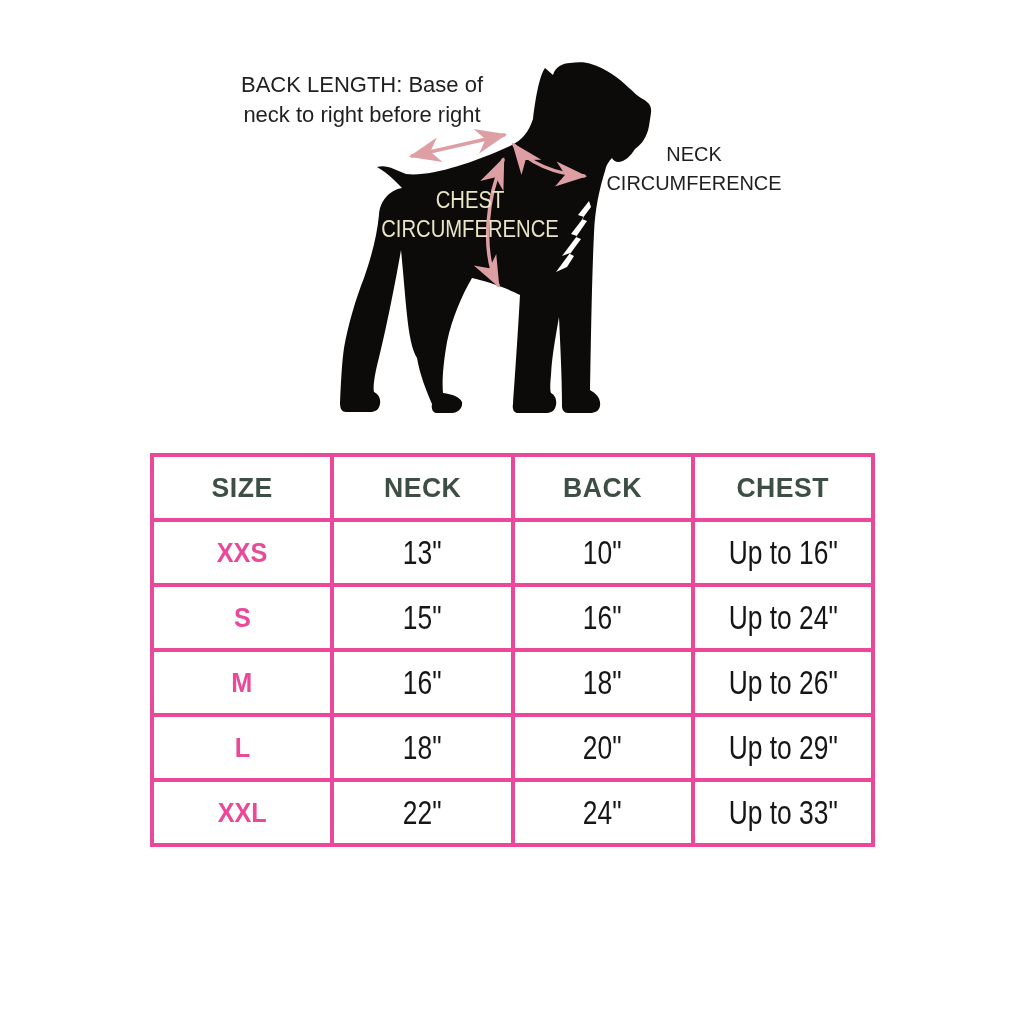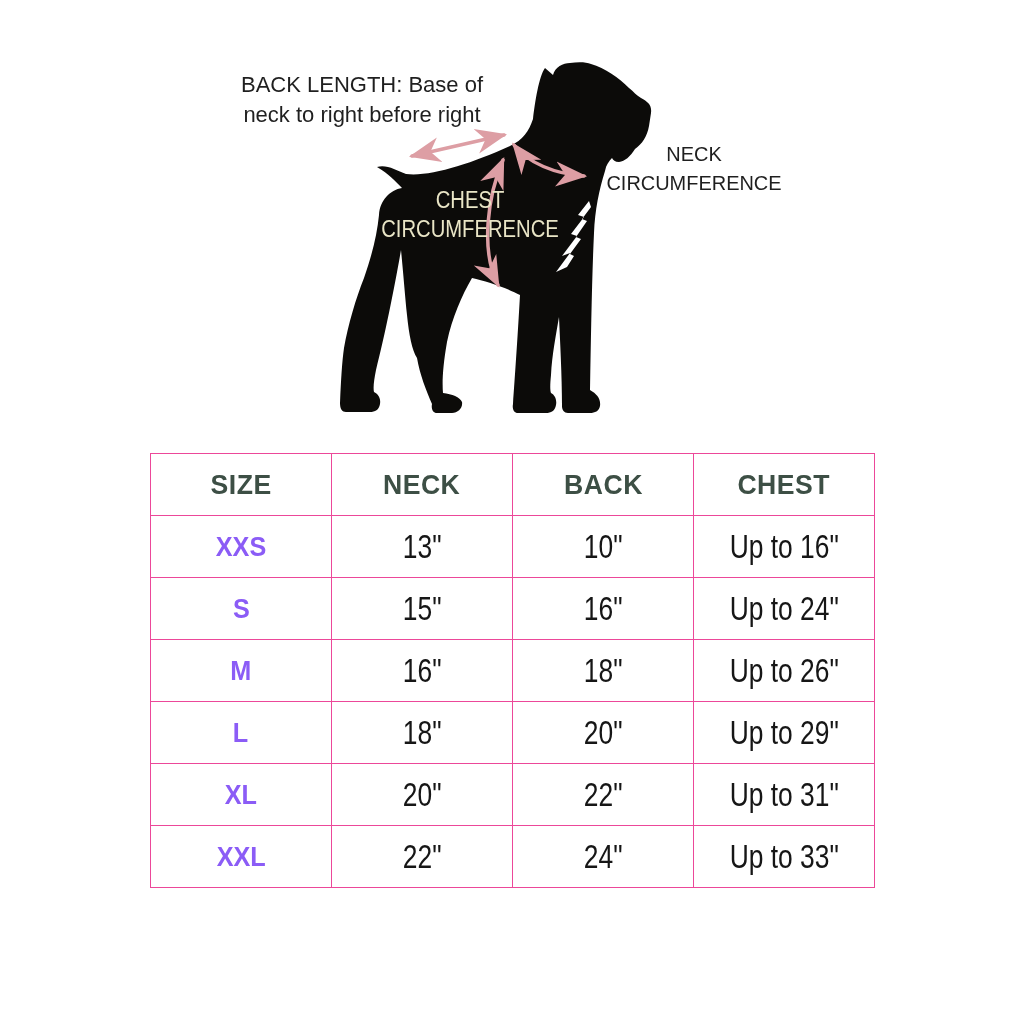--- a/index.html
+++ b/index.html
@@ -19,26 +19,26 @@
   .neck-label{left:599px;top:139px;width:190px;font-size:21px;line-height:29px;transform:scaleX(0.95);}
   .chest-label{left:350px;top:186px;width:240px;font-size:23px;line-height:29px;
     color:#e9e5c6;transform:scaleX(0.88);}
 
   
   .size-table{
     position:absolute;left:150px;top:453px;width:725px;z-index:2;
     border-collapse:collapse;table-layout:fixed;
   }
   .size-table th,.size-table td{
-    border:1px solid #ec4899;width:25%;height:61px;text-align:center;
+    border:4px solid #ec4899;width:25%;height:61px;text-align:center;
     vertical-align:middle;padding:0;background:#ffffff;
   }
   .size-table th{color:#3d4f45;font-size:28px;font-weight:bold;}
   .size-table td{color:#161616;font-size:33px;font-weight:normal;}
-  .size-table td.size-cell{font-size:28px;font-weight:bold;color:#8b5cf6;}
+  .size-table td.size-cell{font-size:28px;font-weight:bold;color:#ec4899;}
   .cx{display:inline-block;transform:scaleX(0.80);white-space:nowrap;}
   .cx-head{display:inline-block;transform:scaleX(0.95);letter-spacing:0.5px;white-space:nowrap;}
   .cx-size{display:inline-block;transform:scaleX(0.90);white-space:nowrap;}
 </style>
 </head>
 <body>
 
 <div class="stage">
 
   <svg class="dog-svg" viewBox="0 0 400 400" aria-hidden="true">
@@ -157,26 +157,20 @@
         <td><span class="cx">18"</span></td>
         <td><span class="cx">Up to 26"</span></td>
       </tr>
       <tr>
         <td class="size-cell"><span class="cx-size">L</span></td>
         <td><span class="cx">18"</span></td>
         <td><span class="cx">20"</span></td>
         <td><span class="cx">Up to 29"</span></td>
       </tr>
       <tr>
-        <td class="size-cell"><span class="cx-size">XL</span></td>
-        <td><span class="cx">20"</span></td>
-        <td><span class="cx">22"</span></td>
-        <td><span class="cx">Up to 31"</span></td>
-      </tr>
-      <tr>
         <td class="size-cell"><span class="cx-size">XXL</span></td>
         <td><span class="cx">22"</span></td>
         <td><span class="cx">24"</span></td>
         <td><span class="cx">Up to 33"</span></td>
       </tr>
     </tbody>
   </table>
 
 </div>
 

